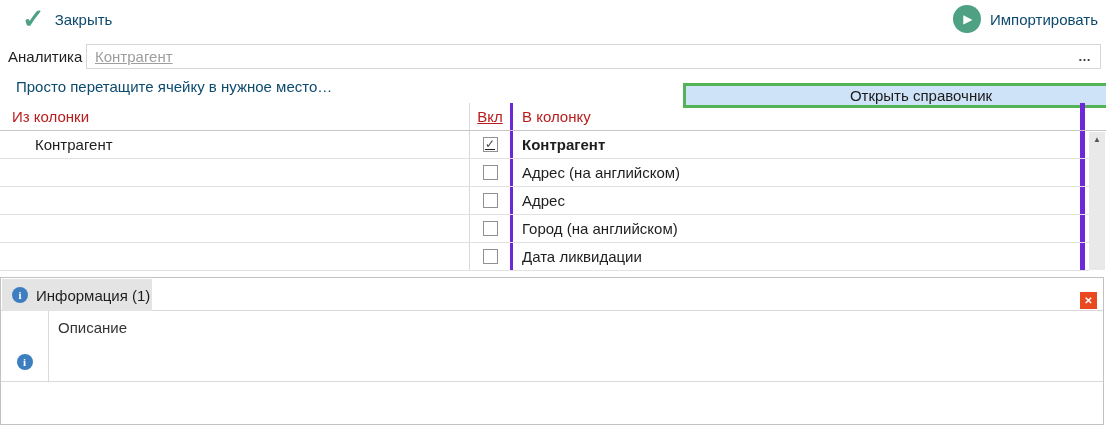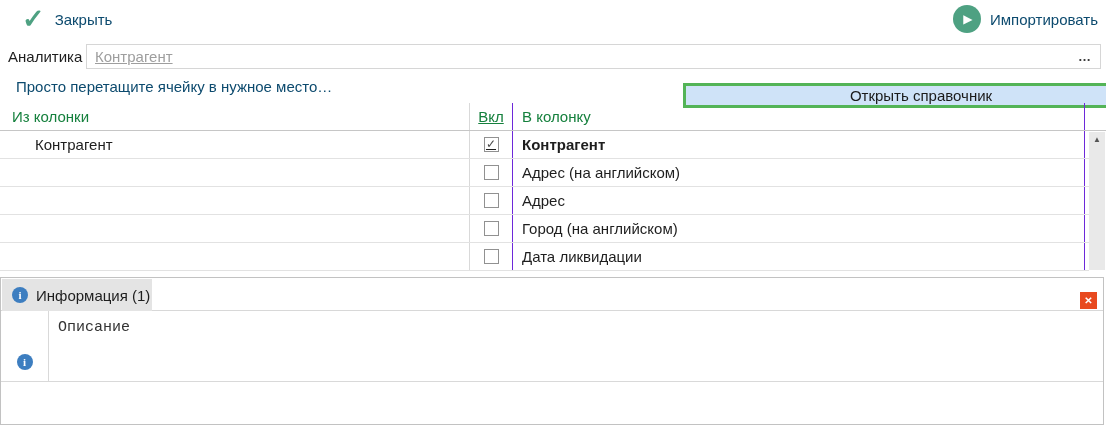--- a/index.html
+++ b/index.html
@@ -42,25 +42,25 @@
     position:absolute; left:683px; top:75px; width:476px; height:25px;
     background:#cfe3f8; border:3px solid #53b457;
     display:flex; align-items:center; justify-content:center;
     font-size:15px; color:#1b1b1b; cursor:pointer;margin-top:8px;
   }
 
   
   .map-table { position:absolute; left:0; top:103px; width:1106px; height:168px; }
   .map-header {
     display:flex; height:28px; border-bottom:1px solid #c6c6c6;
-    color:#15803d; align-items:flex-start;
+    color:#b91c1c; align-items:flex-start;
   }
   .col-from  { width:470px; padding-left:12px; border-right:1px solid #d9d9d9; height:100%; display:flex; align-items:center; }
-  .col-enab  { width:43px;  border-right:1px solid #6d28d9; height:100%; display:flex; align-items:center; justify-content:center;text-decoration:underline; }
-  .col-to    { width:572px; padding-left:9px; border-right:1px solid #6d28d9; height:100%; display:flex; align-items:center; }
+  .col-enab  { width:43px;  border-right:3px solid #6d28d9; height:100%; display:flex; align-items:center; justify-content:center;text-decoration:underline; }
+  .col-to    { width:572px; padding-left:9px; border-right:5px solid #6d28d9; height:100%; display:flex; align-items:center; }
   .map-rows { position:relative; width:1089px; }
   .map-row { display:flex; height:28px; border-bottom:1px solid #e2e2e2; background:#ffffff; }
   .map-row .col-from { padding-left:35px; }
   .cb {
     width:15px; height:15px; border:1px solid #919191; background:#ffffff;
     display:flex; align-items:center; justify-content:center;
     font-size:12px; color:#4a4a4a; line-height:13px; cursor:pointer;
   }
   .bold { font-weight:bold; }
 
@@ -95,21 +95,21 @@
     display:flex; align-items:center; justify-content:center; cursor:pointer;
   }
   .desc-header {
     position:relative; height:32px; display:flex; align-items:center;
     color:#333333;
   }
   .desc-header .icon-col, .msg-row .icon-col {
     width:48px; height:100%; border-right:1px solid #d9d9d9;
     display:flex; align-items:center; justify-content:center; flex:0 0 auto;
   }
-  .desc-header .text-col, .msg-row .text-col { padding-left:9px;font-family:Liberation Mono, monospace; }
+  .desc-header .text-col, .msg-row .text-col { padding-left:9px; }
   .msg-row {
     position:relative; height:39px; display:flex; align-items:center;
     border-bottom:1px solid #d9d9d9; color:#1e1e1e;
   }
 </style>
 </head>
 <body>
 
 <div class="tb-left">
   <span class="check-glyph">✓</span>

